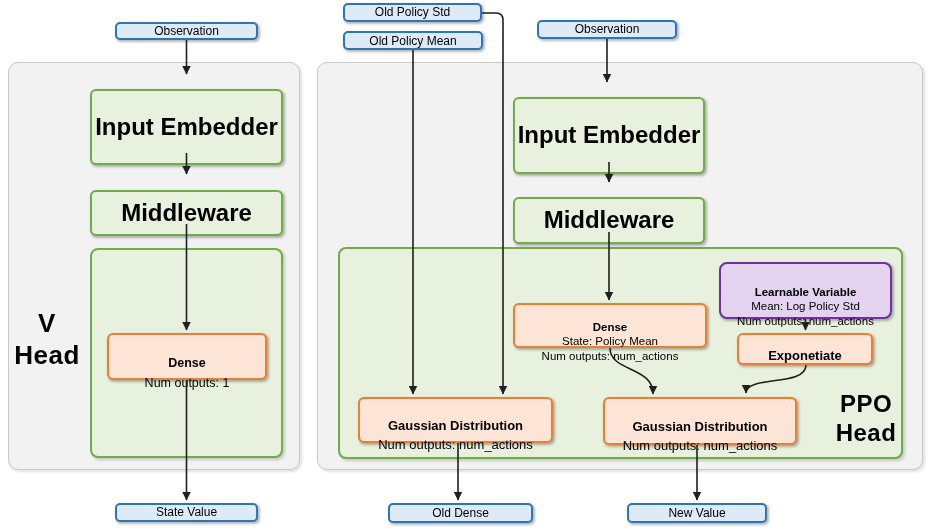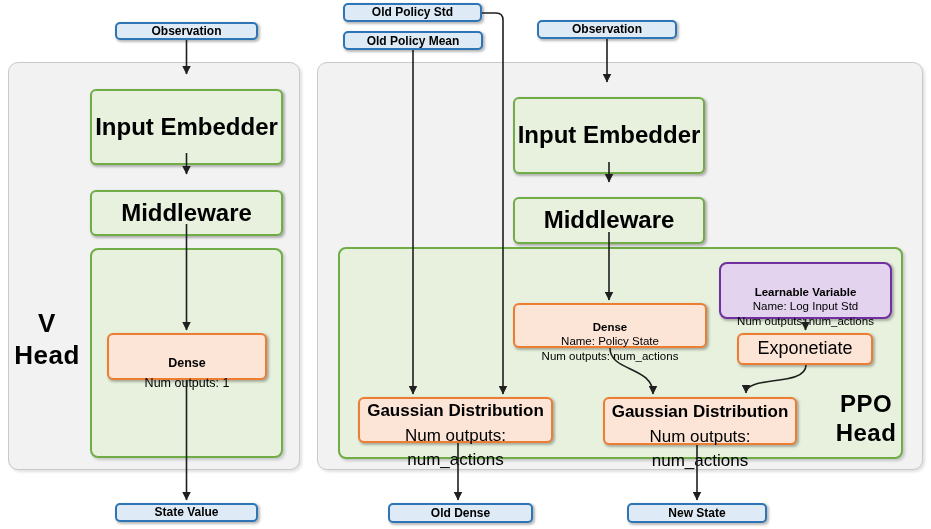--- a/index.html
+++ b/index.html
@@ -8,31 +8,31 @@
   .grp{position:absolute;background:var(--group-fill,#F2F2F2);
        border:1.5px solid var(--group-border,#C9C9C9);border-radius:10px;
        box-shadow:2px 2px 3px rgba(0,0,0,0.12);box-sizing:border-box;}
   .subgrp{position:absolute;background:var(--process-fill,#E7F1DD);
        border:2.5px solid var(--process-border,#70AD47);border-radius:8px;
        box-shadow:2px 2px 3px rgba(0,0,0,0.18);box-sizing:border-box;}
   .node{position:absolute;display:flex;flex-direction:column;align-items:center;
        justify-content:center;text-align:center;box-sizing:border-box;border-radius:6px;
        box-shadow:1.5px 1.5px 2.5px rgba(0,0,0,0.28);line-height:1.18;}
   .io{background:var(--io-fill,#DEEBF7);border:2.5px solid var(--io-border,#2E75B6);
-       font-weight:bold;font-size:12px;border-radius:5px;}
+       font-weight:normal;font-size:12px;border-radius:5px;}
   .proc{background:var(--process-fill,#E7F1DD);border:2.5px solid var(--process-border,#70AD47);
        font-weight:bold;font-size:24px;margin-top:12px;}
   .op{background:var(--op-fill,#FCE4D6);border:2.5px solid var(--op-border,#ED7D31);font-size:12px;}
   .variable{background:var(--variable-fill,#E3D3EF);border:2.5px solid var(--variable-border,#7030A0);
        font-size:11.5px;border-radius:8px;}
   .title{font-weight:bold;margin-top:32px;}
   .l3{font-size:11.5px;line-height:1.27;}
-  .g2{font-size:17px;line-height:1.45;}
+  .g2{font-size:13px;line-height:1.45;}
   .d2{font-size:12.5px;line-height:1.6;}
-  .expo{font-weight:normal;font-size:18px;}
+  .expo{font-weight:bold;font-size:13px;justify-content:flex-end;}
   .headlabel{position:absolute;font-weight:bold;font-size:25px;text-align:center;
        line-height:1.22;letter-spacing:0.5px;}
   svg.wires{position:absolute;left:0;top:0;pointer-events:none;}
   .arrow{stroke:var(--arrow,#1F1F1F);stroke-width:1.6;fill:none;}
 </style>
 </head>
 <body>
 
 <div class="canvas">
 
@@ -75,26 +75,26 @@
   </div>
 
   <div class="node proc" style="left:513px;top:85px;width:192px;height:77px;">
     <span>Input Embedder</span>
   </div>
   <div class="node proc" style="left:513px;top:185px;width:192px;height:47px;">
     <span>Middleware</span>
   </div>
   <div class="node op l3" style="left:513px;top:303px;width:194px;height:45px;">
     <div class="title">Dense</div>
-    <div>Name: Policy State</div>
+    <div>State: Policy Mean</div>
     <div>Num outputs: num_actions</div>
   </div>
   <div class="node variable l3" style="left:719px;top:262px;width:173px;height:57px;">
     <div class="title">Learnable Variable</div>
-    <div>Name: Log Input Std</div>
+    <div>Mean: Log Policy Std</div>
     <div>Num outputs: num_actions</div>
   </div>
   <div class="node op expo" style="left:737px;top:333px;width:136px;height:32px;">
     <span>Exponetiate</span>
   </div>
   <div class="node op g2" style="left:358px;top:397px;width:195px;height:46px;">
     <div class="title">Gaussian Distribution</div>
     <div>Num outputs: num_actions</div>
   </div>
   <div class="node op g2" style="left:603px;top:397px;width:194px;height:48px;">
@@ -102,21 +102,21 @@
     <div>Num outputs: num_actions</div>
   </div>
 
   <div class="node io" style="left:115px;top:503px;width:143px;height:19px;">
     <span>State Value</span>
   </div>
   <div class="node io" style="left:388px;top:503px;width:145px;height:20px;">
     <span>Old Dense</span>
   </div>
   <div class="node io" style="left:627px;top:503px;width:140px;height:20px;">
-    <span>New State</span>
+    <span>New Value</span>
   </div>
 
   <svg class="wires" width="931" height="529" viewBox="0 0 931 529">
     <defs>
       <marker id="ah" markerUnits="userSpaceOnUse" markerWidth="9" markerHeight="9" refX="8.5" refY="4.5" orient="auto">
         <path d="M0,0 L9,4.5 L0,9 Z" fill="#1F1F1F"></path>
       </marker>
     </defs>
     <path class="arrow" marker-end="url(#ah)" d="M186.5,40 V74"></path>
     <path class="arrow" marker-end="url(#ah)" d="M186.5,153 V174"></path>

